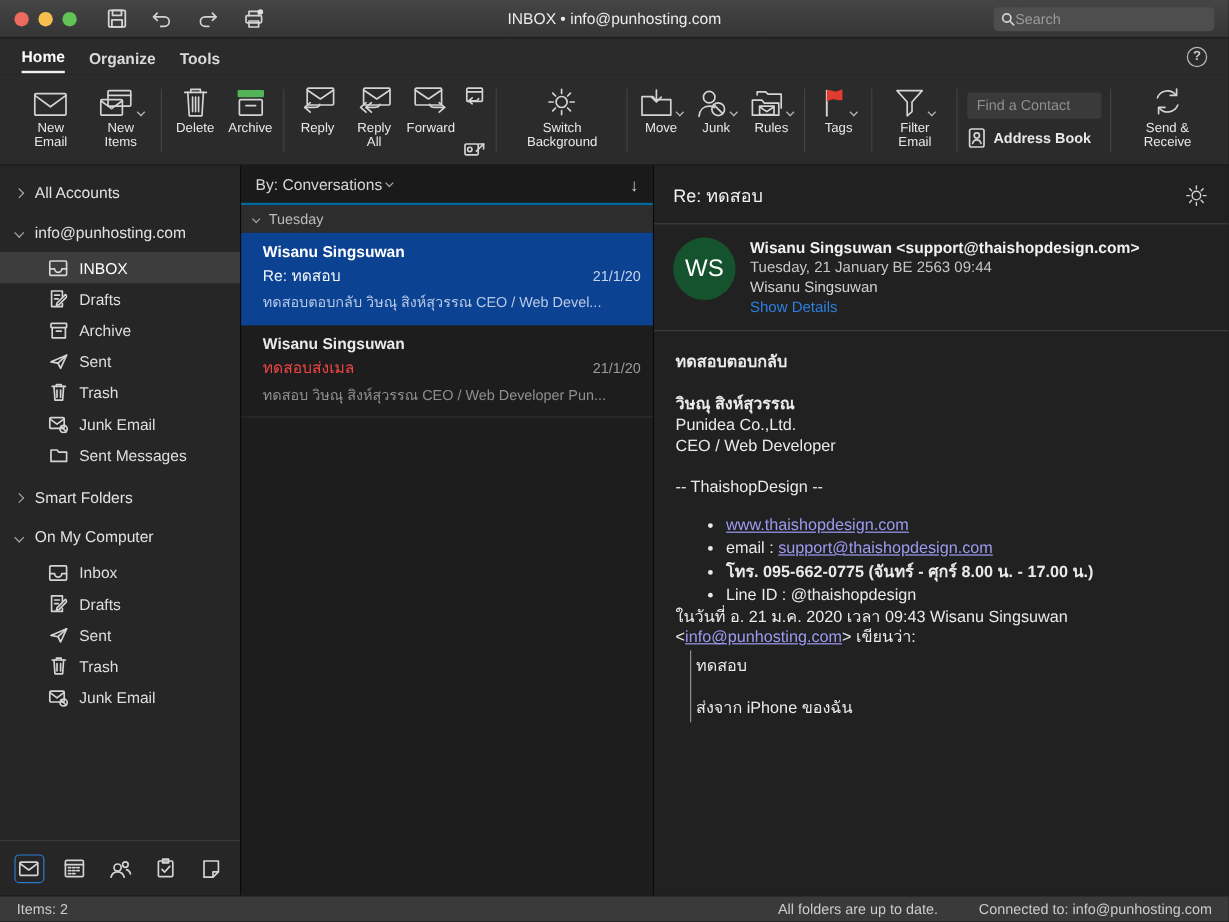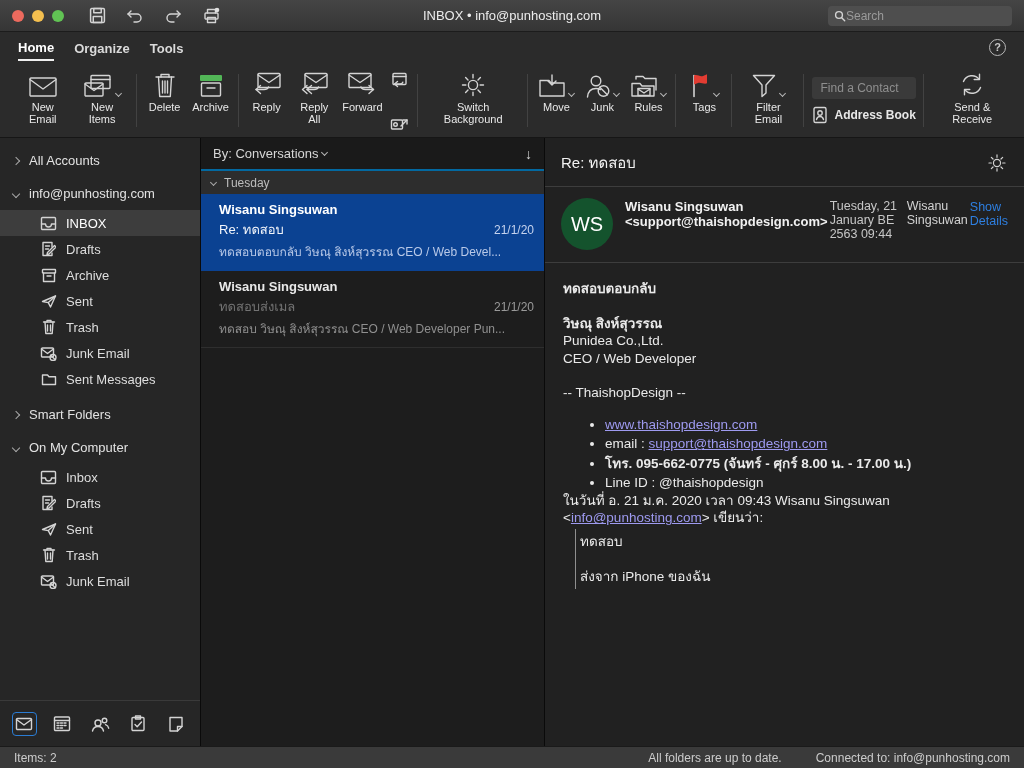--- a/index.html
+++ b/index.html
@@ -62,21 +62,21 @@
     min-width:42px; padding:4px 2px 0; gap:3px;
   }
   .rbtn .ricon { height:28px; display:flex; align-items:flex-end; justify-content:center; position:relative; }
   .rbtn .rlabel { font-size:11px; line-height:12px; color:#e8e8e8; text-align:center; white-space:pre-line; }
   .chev { width:5px; height:5px; border-right:1.4px solid #b5b5b5; border-bottom:1.4px solid #b5b5b5;
     display:inline-block; transform:rotate(45deg); margin-left:3px; margin-bottom:2px; }
   .withchev { display:flex; align-items:flex-end; }
   .ministack { display:flex; flex-direction:column; justify-content:space-between; padding:6px 2px 4px; gap:8px; }
   .findgroup { display:flex; flex-direction:column; justify-content:center; gap:7px; padding:0 8px; }
   .find-input {
-    width:104px; height:22px; background:#3a3a3a; border:none; border-radius:3px;
+    width:112px; height:22px; background:#3a3a3a; border:none; border-radius:3px;
     color:#8f8f8f; font-size:12px; padding:0 8px; font-family:inherit; outline:none;
   }
   .find-input::placeholder { color:#8f8f8f; }
   .abook { display:flex; align-items:center; gap:6px; font-size:12px; font-weight:700; color:#e8e8e8; }
 
   
   .main { flex:1; display:flex; min-height:0; }
 
   
   .sidebar { width:200px; flex:0 0 200px; background:#262626; display:flex; flex-direction:column; padding-top:6px; }
@@ -99,37 +99,37 @@
     display:flex; flex-direction:column; }
   .list-header { height:33px; flex:0 0 33px; background:#1a1a1a; display:flex; align-items:center;
     justify-content:space-between; gap:14px; padding:0 12px; color:#d6d6d6; font-size:13px; border-bottom:2px solid #0369a1; }
   .sortby { display:flex; align-items:center; }
   .sort-arrow { font-size:14px; color:#d6d6d6; }
   .group-row { height:23px; flex:0 0 23px; background:#2d2d2d; display:flex; align-items:center; gap:8px;
     padding:0 10px; color:#bdbdbd; font-size:12px; }
   .msg { padding:8px 10px 9px 18px; display:flex; flex-direction:column; gap:2px; border-bottom:1px solid #2e2e2e; }
   .msg .sender { font-size:13px; font-weight:700; color:#e9e9e9; }
   .msg .row2 { display:flex; align-items:baseline; }
-  .msg .subject { font-size:13px; color:#737373; flex:1; white-space:nowrap; overflow:hidden; text-overflow:ellipsis; }
+  .msg .subject { font-size:13px; color:#ef4444; flex:1; white-space:nowrap; overflow:hidden; text-overflow:ellipsis; }
   .msg .date { font-size:12px; color:#9a9a9a; margin-left:8px; }
   .msg .preview { font-size:12px; color:#8f8f8f; white-space:nowrap; overflow:hidden; text-overflow:ellipsis; }
   .msg.selected { background:#0b4292; border-bottom-color:#0b4292; }
   .msg.selected .sender { color:#ffffff; }
   .msg.selected .subject { color:#f2f5fb; }
   .msg.selected .date { color:#c6d3ee; }
   .msg.selected .preview { color:#b9c9e8; }
 
   
   .reading { flex:1; background:#212121; display:flex; flex-direction:column; min-width:0; overflow:hidden; }
   .subject-row { display:flex; align-items:center; padding:13px 16px 11px; border-bottom:1px solid #3d3d3d; }
   .subject-row .subj { font-size:15px; color:#f2f2f2; flex:1; }
   .senderblock { display:flex; gap:12px; padding:11px 16px 12px; border-bottom:1px solid #3d3d3d; }
   .avatar { width:52px; height:52px; border-radius:50%; background:#14532d; color:#fff;
     display:flex; align-items:center; justify-content:center; font-size:20px; font-weight:400; flex:0 0 52px; }
-  .sinfo { display:flex; flex-direction:row; gap:2px; padding-top:1px; }
+  .sinfo { display:flex; flex-direction:column; gap:2px; padding-top:1px; }
   .sinfo .sname { font-size:13px; font-weight:700; color:#f1f1f1; }
   .sinfo .sdate { font-size:12.5px; color:#c7c7c7; }
   .sinfo .sto { font-size:12.5px; color:#d2d2d2; }
   .sinfo .sdetails { font-size:12.5px; color:#2e7fe0; margin-top:1px; }
   .bodyarea { padding:17px 18px; font-size:13.5px; line-height:1.3; color:#eaeaea; overflow:hidden; }
   .bodyarea p { margin:0; }
   .gap { height:17px; }
   .gap-s { height:4px; }
   .b { font-weight:700; }
   a.plink { color:#9e9af0; text-decoration:underline; }

